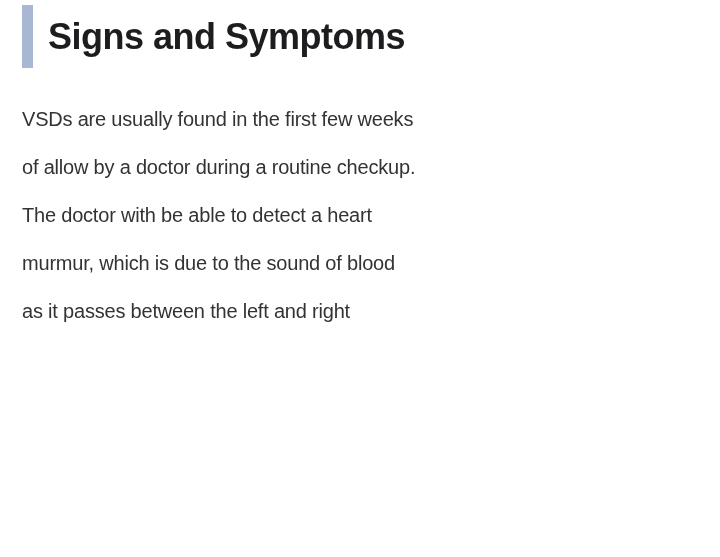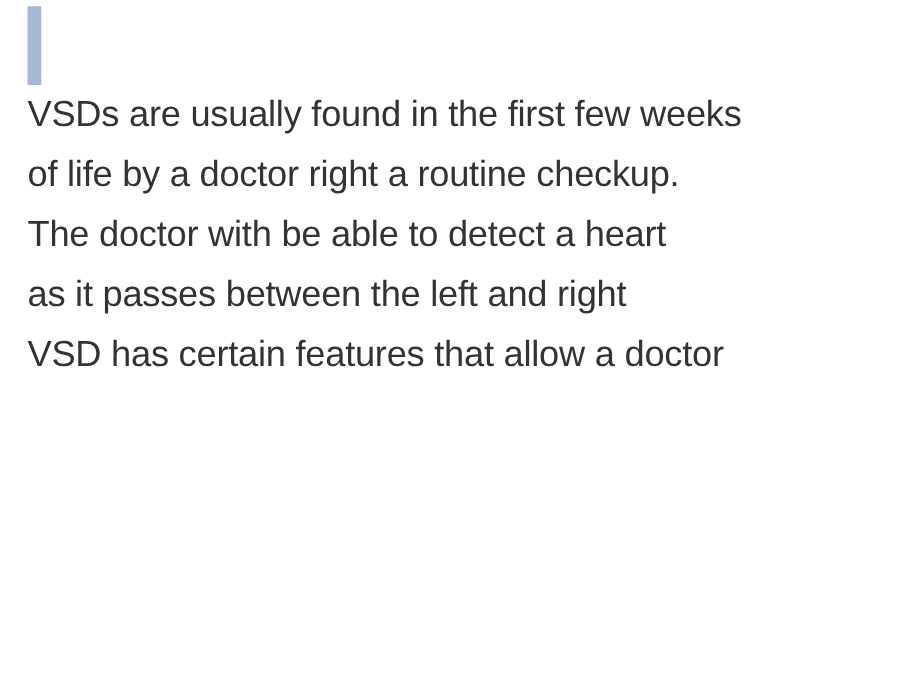--- a/index.html
+++ b/index.html
@@ -26,36 +26,38 @@
   }
   .section-heading {
     font-size: 36px;
     font-weight: bold;
     line-height: 63px;
     letter-spacing: -0.5px;
     color: #1d1d1f;
     white-space: nowrap;
   }
   .paragraph {
+    margin-top: 27px;
     color: #333333;
-    font-size: 29px;
+    font-size: 20px;
     letter-spacing: -0.2px;
   }
   .paragraph-line {
     line-height: 48px;
     white-space: nowrap;
   }
 </style>
 </head>
 <body>
 
 <div class="content">
   <div class="heading-row">
     <div class="accent-bar"></div>
+    <h1 class="section-heading">Signs and Symptoms</h1>
   </div>
   <div class="paragraph">
     <div class="paragraph-line">VSDs are usually found in the first few weeks</div>
-    <div class="paragraph-line">of life by a doctor right a routine checkup.</div>
+    <div class="paragraph-line">of allow by a doctor during a routine checkup.</div>
     <div class="paragraph-line">The doctor with be able to detect a heart</div>
+    <div class="paragraph-line">murmur, which is due to the sound of blood</div>
     <div class="paragraph-line">as it passes between the left and right</div>
-    <div class="paragraph-line">VSD has certain features that allow a doctor</div>
   </div>
 </div>
 
 </body></html>

